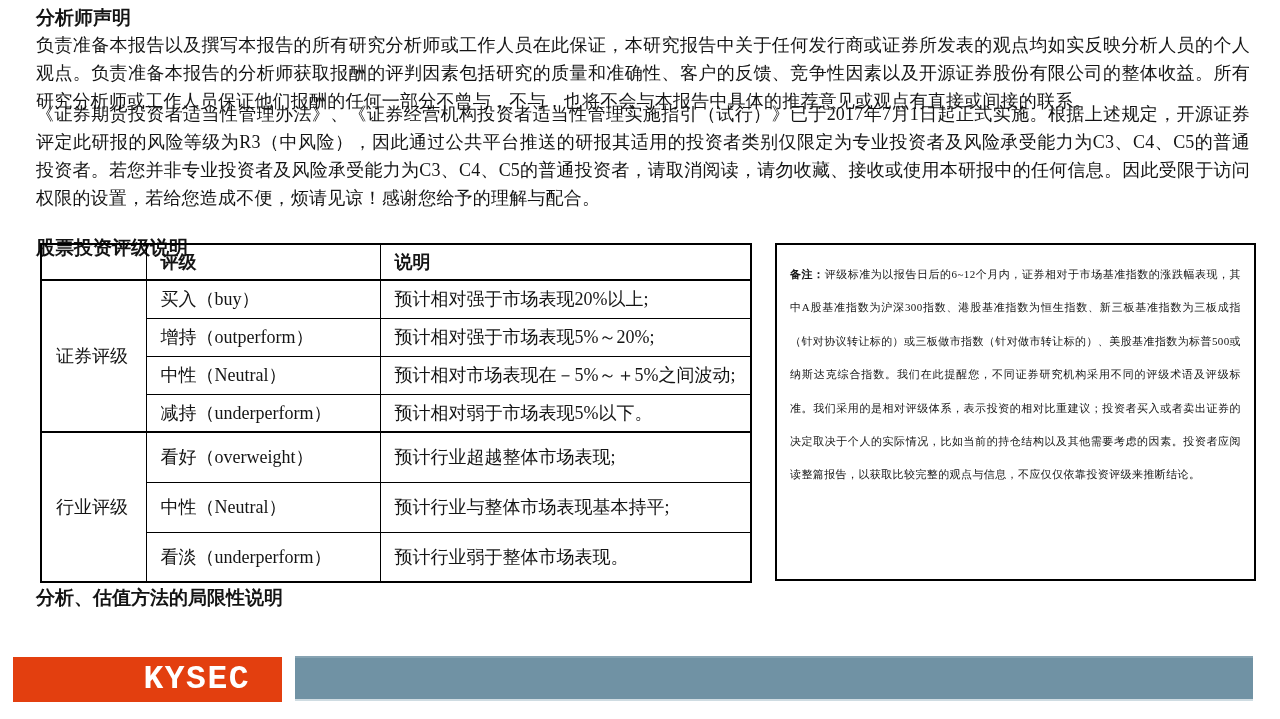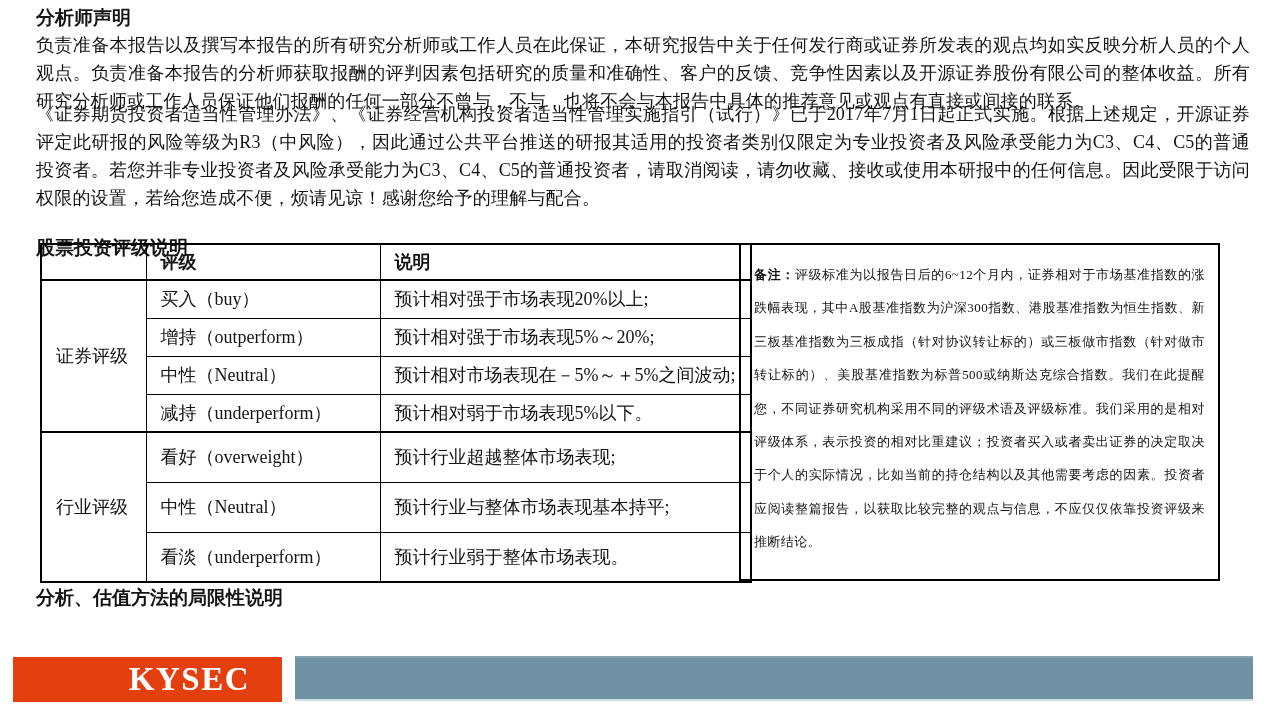--- a/index.html
+++ b/index.html
@@ -59,27 +59,27 @@
   }
   tr.sec-row td { height: 38px; }
   tr.ind-row td { height: 50px; }
   .col-group { width: 105px; }
   .col-rating { width: 234px; }
   .col-desc { width: 368px; }
 
   
   .note-box {
     position: absolute;
-    left: 739px;
+    left: 775px;
     top: 243px;
     width: 481px;
     height: 338px;
     border: 2px solid #000;
     padding: 13px 13px 0 13px;
-    font-size: 13px;
+    font-size: 11px;
     line-height: 33.4px;
     text-align: justify;
     letter-spacing: 0.4px;
   }
   .note-label { font-weight: bold; }
 
   .sec-limit-heading { position: absolute; left: 36px; top: 587px; width: 700px; }
   .sec-limit-body { position: absolute; left: 36px; top: 609px; width: 1214px; }
 
   
@@ -89,21 +89,21 @@
     top: 657px;
     width: 269px;
     height: 45px;
     background: #e33f0f;
     display: flex;
     align-items: center;
     justify-content: flex-end;
     padding-right: 32px;
   }
   .footer-logo .logo-text {
-    font-family: Liberation Serif, serif;
+    font-family: Liberation Mono, monospace;
     font-weight: bold;
     font-size: 33px;
     line-height: 33px;
     color: #ffffff;
     letter-spacing: 1.5px;
   }
   .footer-bar {
     position: absolute;
     left: 295px;
     top: 656px;

